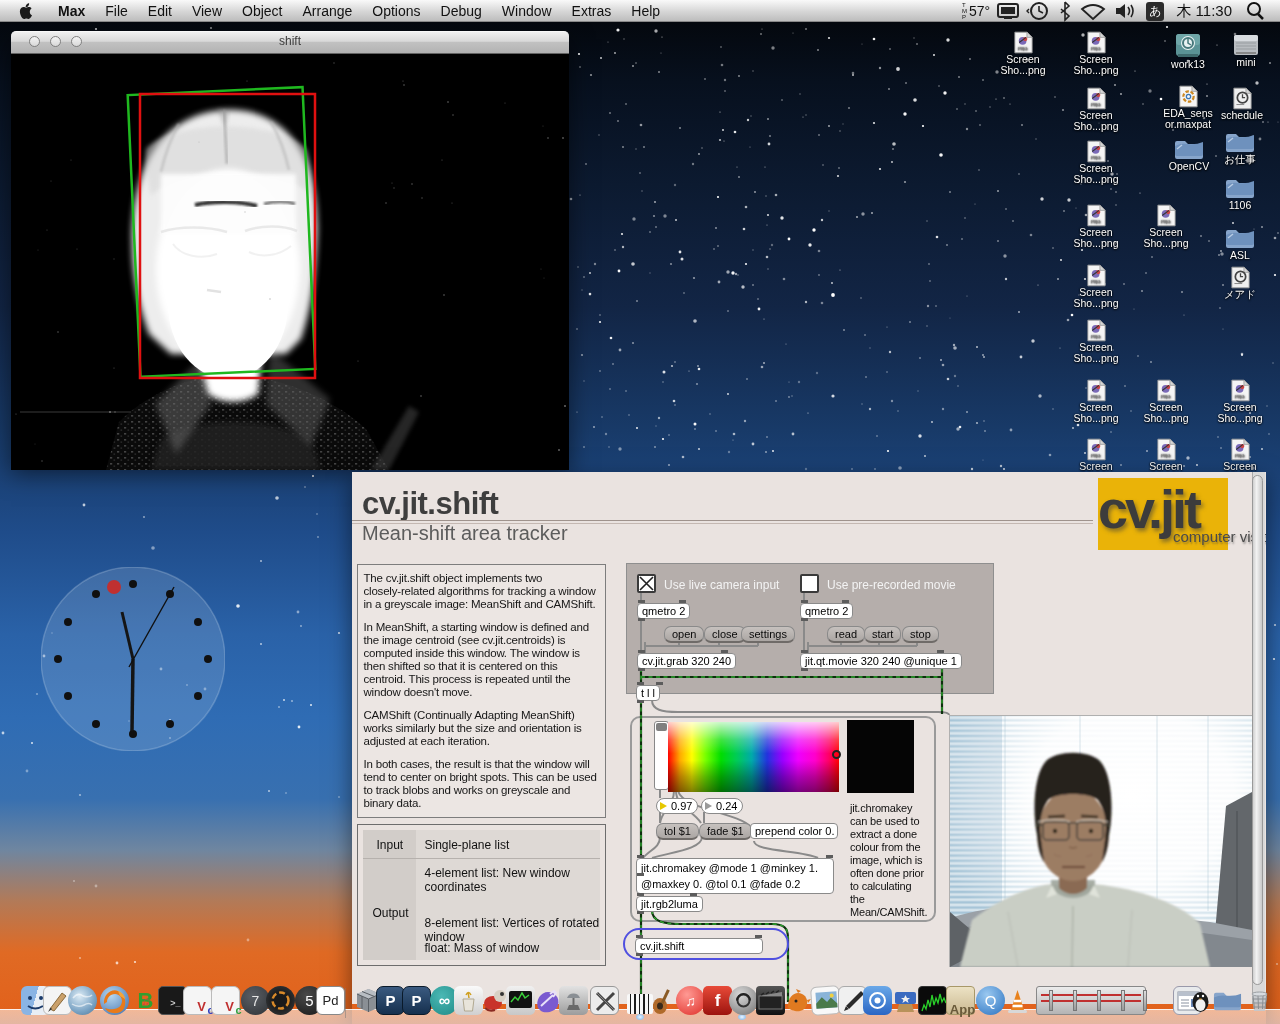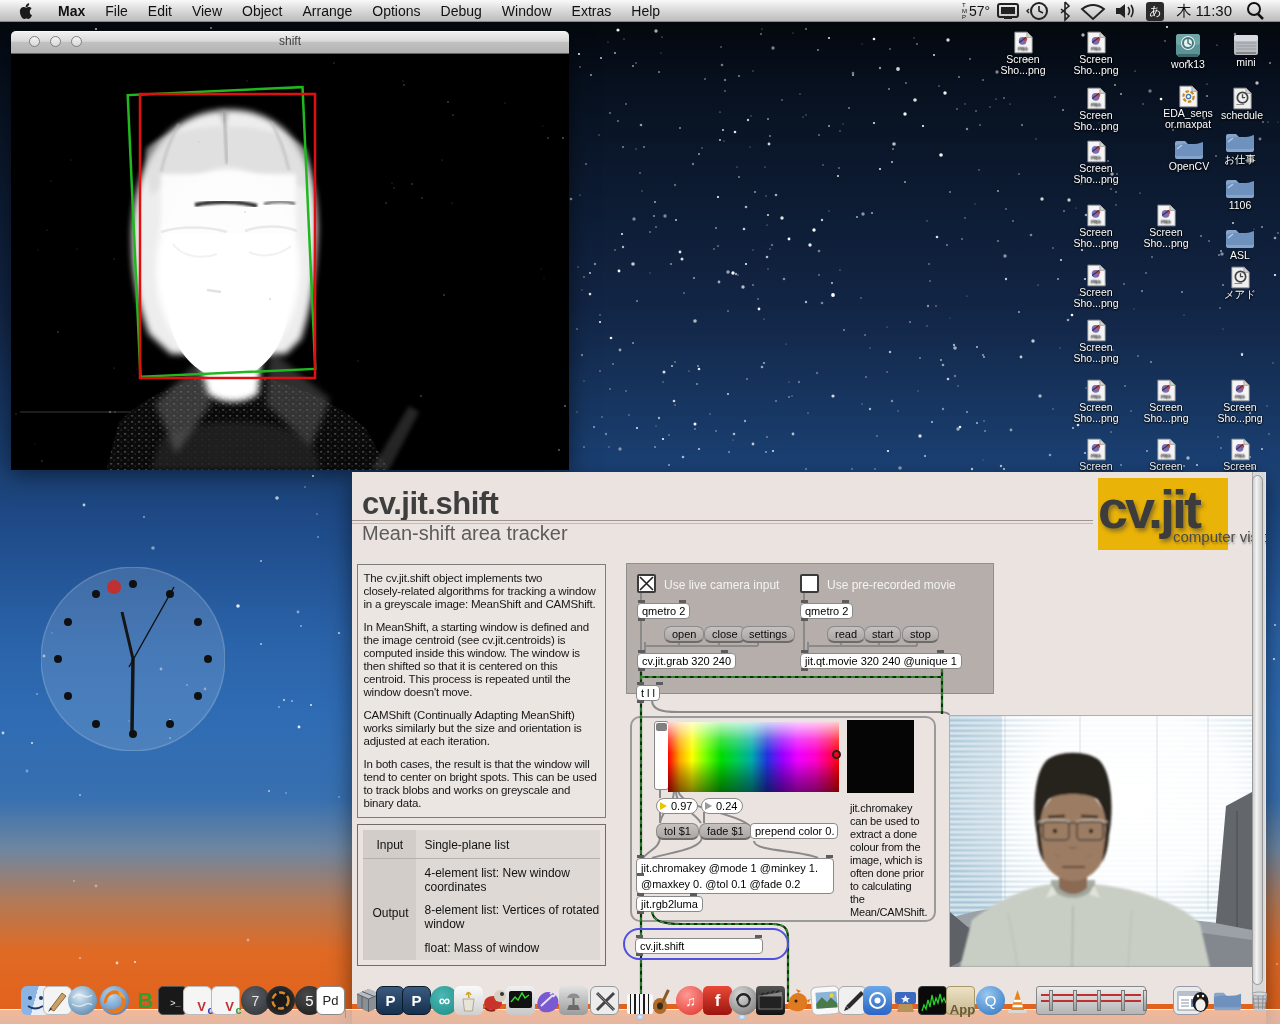--- a/index.html
+++ b/index.html
@@ -1170,21 +1170,21 @@
 <p>In both cases, the result is that the window will<br>tend to center on bright spots. This can be used<br>to track blobs and works on greyscale and<br>binary data.</p>
 </div>
 <div class="panel" id="iotable">
         <div class="inner">
 <div class="lcol"></div>
           <div class="hr"></div>
 <div style="position:absolute;left:14px;top:8px">Input</div>
 <div style="position:absolute;left:62px;top:8px">Single-plane list</div>
 <div style="position:absolute;left:10px;top:76px">Output</div>
 <div style="position:absolute;left:62px;top:36px;width:170px">4-element list: New window coordinates</div>
-<div style="position:absolute;left:62px;top:73px;width:180px">8-element list: Vertices of rotated window</div>
+<div style="position:absolute;left:62px;top:86px;width:180px">8-element list: Vertices of rotated window</div>
 <div style="position:absolute;left:62px;top:111px;width:180px">float: Mass of window</div>
 </div>
       </div>
 <div class="panel" id="patchtop"></div>
 <svg id="patchcords" width="914" height="532">
 <g stroke="#8a8a8a" stroke-width="2" fill="none">
           <path d="M289,121 V131"></path>
           <path d="M289,147 V181"></path>
           <path d="M327,168 V174"></path>
           <path d="M367,168 V174"></path>

